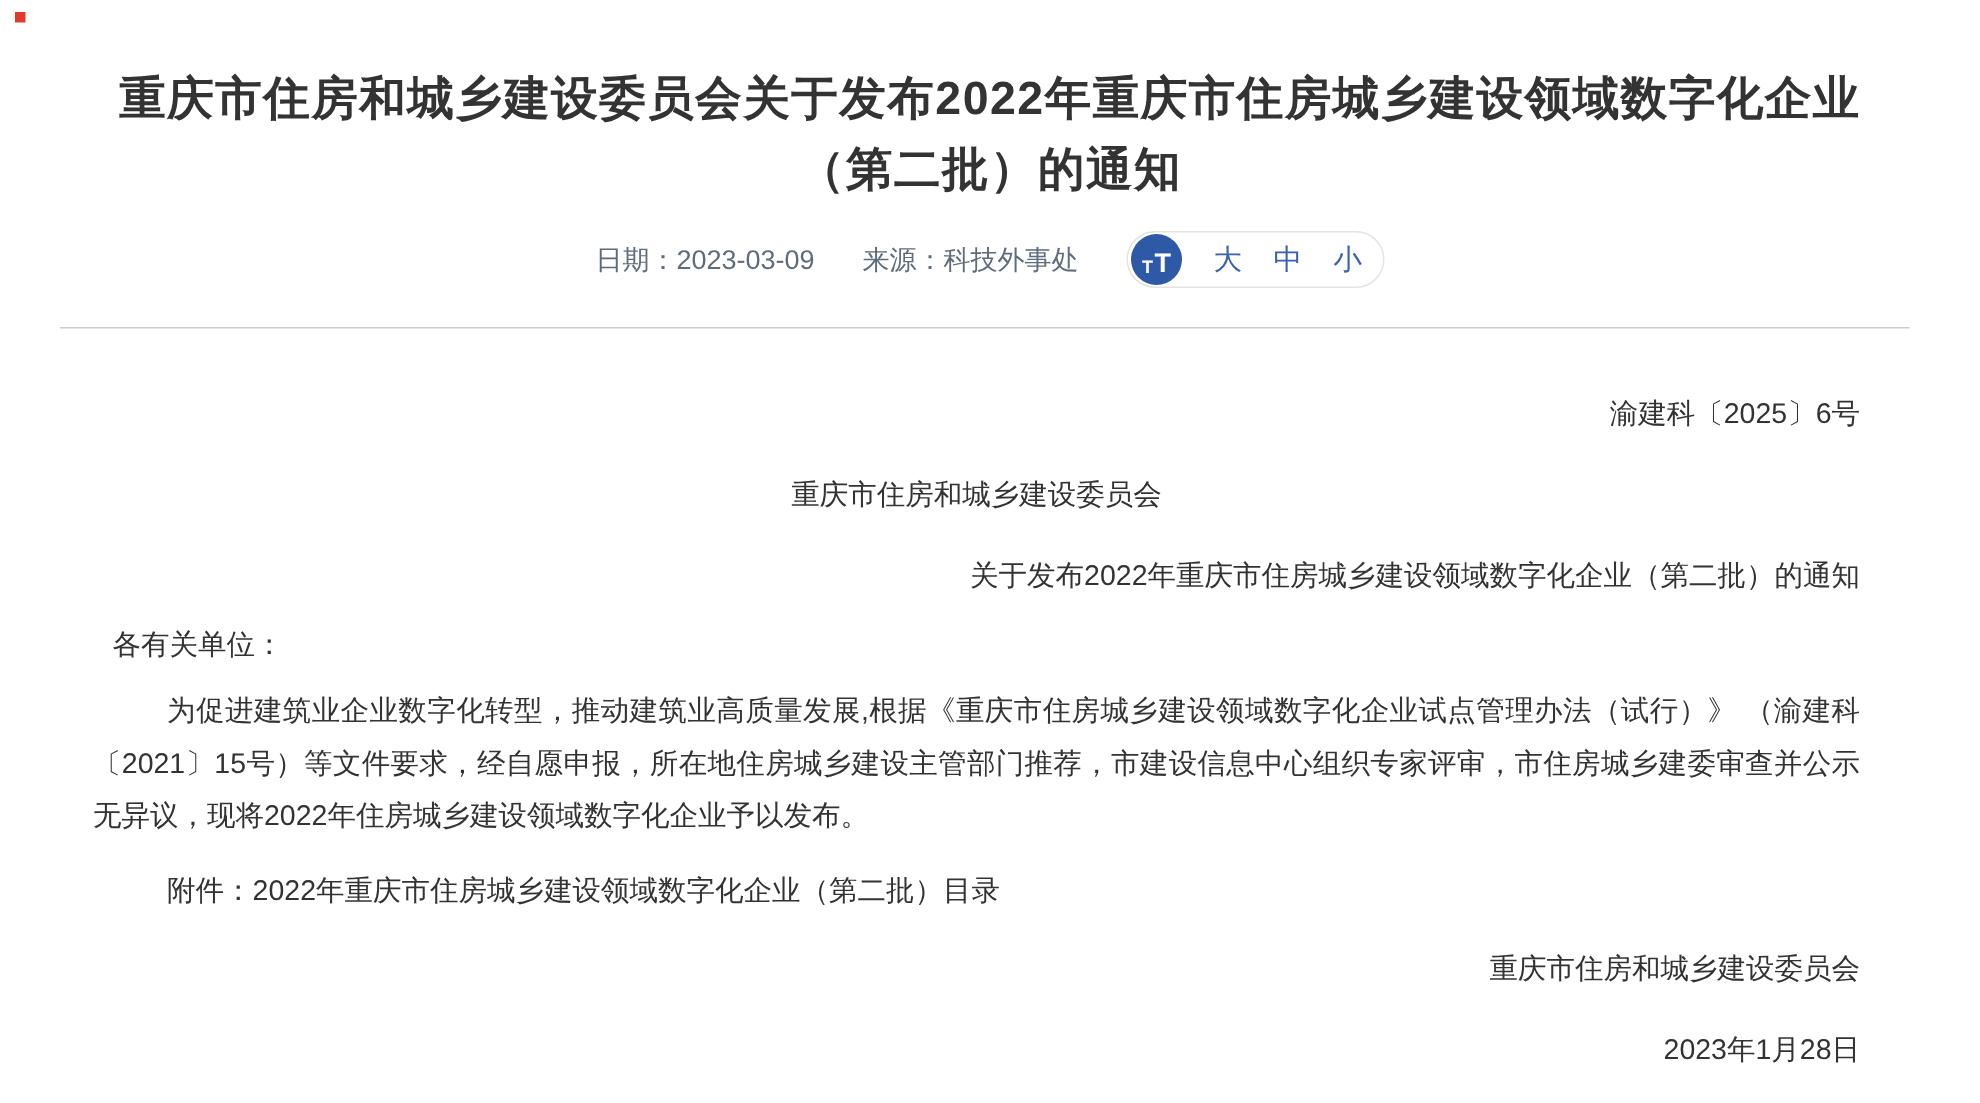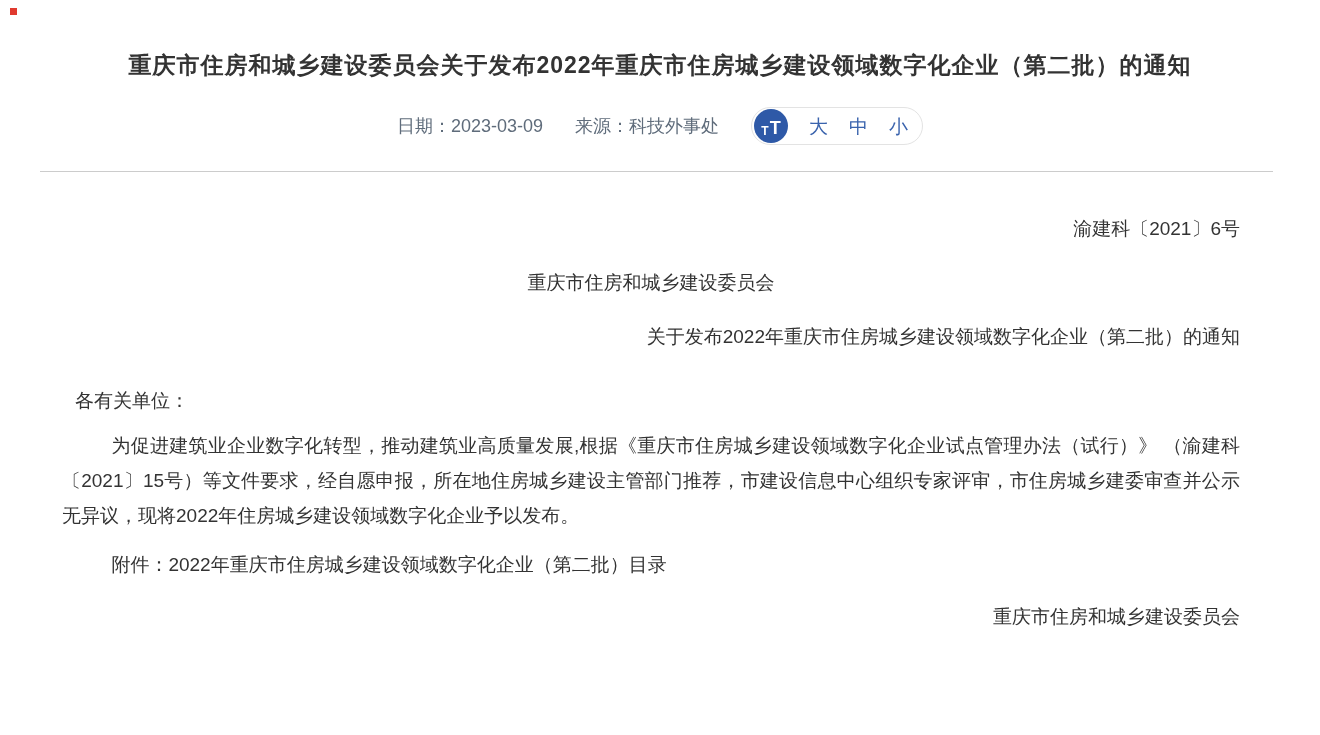--- a/index.html
+++ b/index.html
@@ -19,21 +19,21 @@
     top: 8px;
     width: 7px;
     height: 7px;
     background: #e03a2f;
   }
 
   .main-title {
     width: 1220px;
     margin: 0 auto;
     padding-top: 42px;
-    font-size: 23px;
+    font-size: 31px;
     font-weight: bold;
     text-align: center;
     line-height: 47px;
     color: #333333;
     letter-spacing: 1px;
   }
 
   .meta-row {
     margin-top: 18px;
     height: 38px;
@@ -87,21 +87,21 @@
   }
 
   .article {
     padding: 0 80px 0 62px;
     font-size: 19px;
     color: #333333;
   }
   .doc-number   { text-align: right;  margin-top: 44px; }
   .org-line     { text-align: center; margin-top: 28px; }
   .subject-line { text-align: right; margin-top: 28px; }
-  .salutation   { margin-top: 38px; margin-left: 13px; }
+  .salutation   { margin-top: 20px; margin-left: 13px; }
   .body-para {
     margin-top: 14px;
     text-indent: 2.6em;
     text-align: justify;
     line-height: 35px;
   }
   .attachment   { margin-top: 0; text-indent: 2.6em; }
   .signature    { text-align: right; margin-top: 26px; }
   .sign-date    { text-align: right; margin-top: 28px; }
 </style>
@@ -124,20 +124,21 @@
     </span>
     <span class="size-option">大</span>
     <span class="size-option">中</span>
     <span class="size-option">小</span>
   </div>
 </div>
 
 <div class="divider"></div>
 
 <div class="article">
-  <div class="doc-number">渝建科〔2021〕6号</div>
+  <div class="doc-number">渝建科〔2025〕6号</div>
   <div class="org-line">重庆市住房和城乡建设委员会</div>
   <div class="subject-line">关于发布2022年重庆市住房城乡建设领域数字化企业（第二批）的通知</div>
   <div class="salutation">各有关单位：</div>
   <p class="body-para">为促进建筑业企业数字化转型，推动建筑业高质量发展,根据《重庆市住房城乡建设领域数字化企业试点管理办法（试行）》 （渝建科〔2021〕15号）等文件要求，经自愿申报，所在地住房城乡建设主管部门推荐，市建设信息中心组织专家评审，市住房城乡建委审查并公示无异议，现将2022年住房城乡建设领域数字化企业予以发布。</p>
   <div class="attachment">附件：2022年重庆市住房城乡建设领域数字化企业（第二批）目录</div>
   <div class="signature">重庆市住房和城乡建设委员会</div>
+  <div class="sign-date">2023年1月28日</div>
 </div>
 
 </body></html>

